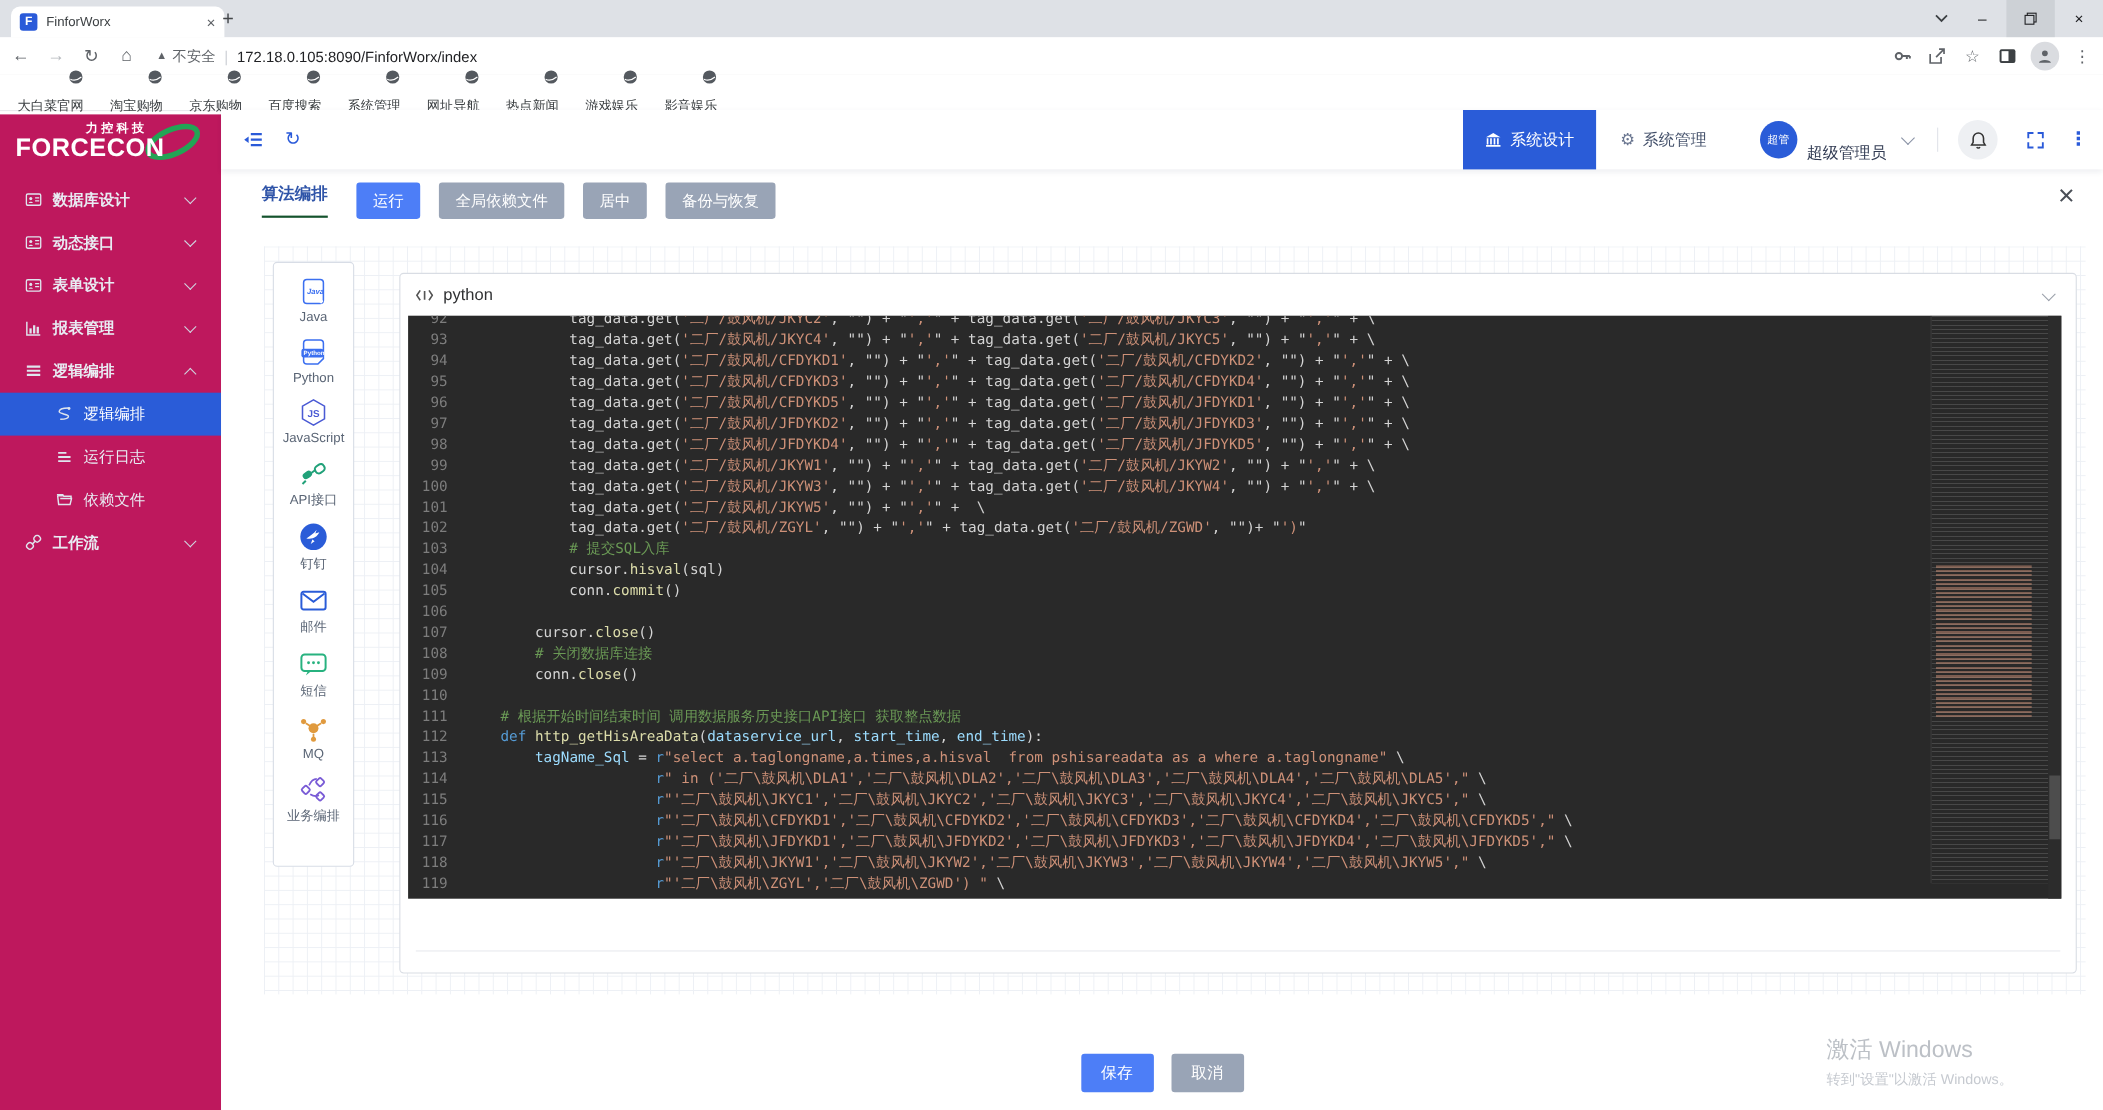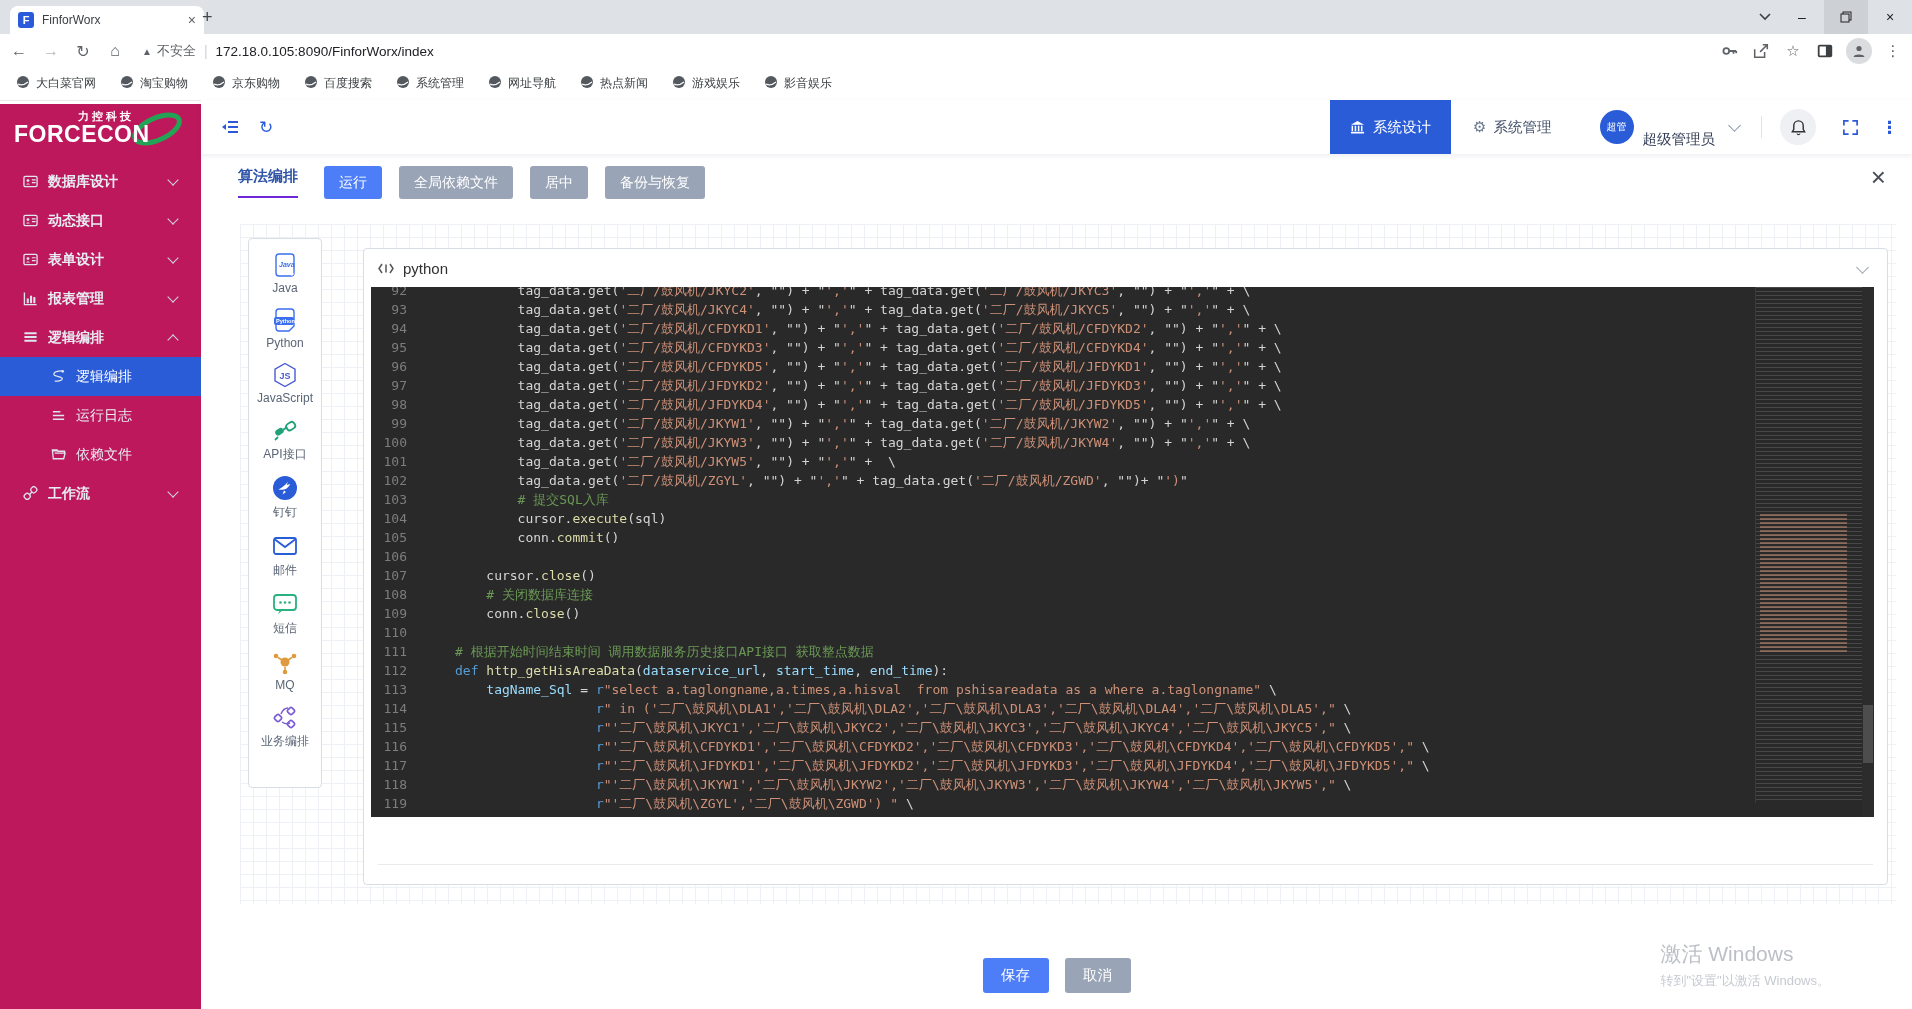--- a/index.html
+++ b/index.html
@@ -31,21 +31,21 @@
   .url-sep{color:#d0d3d8;margin:0 8px;font-size:14px;}
   .url-text{font-size:13.5px;color:#202124;}
   .abar-right{display:flex;align-items:center;gap:10px;margin-right:8px;}
   .abar-ico{width:22px;height:22px;display:flex;align-items:center;justify-content:center;
     color:#5f6368;font-size:15px;}
   .avatar-chip{width:26px;height:26px;border-radius:50%;background:#dadce0;
     display:flex;align-items:center;justify-content:center;}
 
   .bookmarksbar{position:absolute;left:0;top:68px;width:100%;height:32px;background:#fff;
     display:flex;align-items:center;gap:24px;padding-left:16px;border-bottom:1px solid #e8eaed;}
-  .bm-item{display:flex;align-items:flex-start;gap:6px;}
+  .bm-item{display:flex;align-items:flex-end;gap:6px;flex-direction:column;}
   .bm-label{font-size:12px;color:#3c4043;}
 
   
   .sidebar{position:absolute;left:0;top:104px;width:201px;height:909px;background:#be185d;}
   .logo{position:relative;height:56px;}
   .logo-cn{position:absolute;left:78px;top:5px;color:#fff;font-size:11px;letter-spacing:3px;font-weight:bold;}
   .logo-en{position:absolute;left:14px;top:17px;color:#fff;font-size:23px;font-weight:800;letter-spacing:.5px;}
   .logo-swoosh{position:absolute;right:16px;top:0;}
   .menu{position:absolute;top:58px;left:0;width:100%;}
   .menu-item{position:relative;height:39px;display:flex;align-items:center;color:#e8ecf3;
@@ -78,21 +78,21 @@
   .bell-wrap{width:36px;height:36px;border-radius:50%;background:#eef0f3;
     display:flex;align-items:center;justify-content:center;}
   .fs-ico{margin:0 0 0 26px;color:#2a5ad9;display:flex;}
   .dots{color:#2a5ad9;font-size:17px;margin:0 14px 0 22px;font-weight:bold;}
 
   
   .content{position:absolute;left:201px;top:154px;width:1711px;height:855px;background:#fff;}
   .modal-close{position:absolute;right:26px;top:10px;font-size:26px;color:#4a4f57;line-height:1;}
   .tabsrow{position:absolute;left:37px;top:12px;display:flex;align-items:center;}
   .algo-tab{font-size:15px;color:#2f54a8;font-weight:600;padding-bottom:10px;
-    border-bottom:2px solid #6d28d9;margin-right:26px;}
+    border-bottom:2px solid #14532d;margin-right:26px;}
   .pbtn{height:33px;border:none;border-radius:3px;color:#fff;font-size:14px;
     padding:0 15px;margin-right:17px;font-family:inherit;cursor:pointer;}
   .pbtn.primary{background:#4d7ef7;}
   .pbtn.secondary{background:#99a4b6;}
 
   .workspace{position:absolute;left:39px;top:70px;width:1656px;height:680px;
     background-image:linear-gradient(#edf0f5 1px,transparent 1px),
       linear-gradient(90deg,#edf0f5 1px,transparent 1px);
     background-size:13px 13px;}
   .palette{position:absolute;left:8px;top:14px;width:74px;height:550px;background:#fff;
@@ -544,21 +544,21 @@
               <div class="code-line"><span class="ln">94</span><span><span class="tok-p">        tag_data.get(</span><span class="tok-s">'二厂/鼓风机/CFDYKD1'</span><span class="tok-p">, "") + "</span><span class="tok-s">','</span><span class="tok-p">" + tag_data.get(</span><span class="tok-s">'二厂/鼓风机/CFDYKD2'</span><span class="tok-p">, "") + "</span><span class="tok-s">','</span><span class="tok-p">" + \</span></span></div>
               <div class="code-line"><span class="ln">95</span><span><span class="tok-p">        tag_data.get(</span><span class="tok-s">'二厂/鼓风机/CFDYKD3'</span><span class="tok-p">, "") + "</span><span class="tok-s">','</span><span class="tok-p">" + tag_data.get(</span><span class="tok-s">'二厂/鼓风机/CFDYKD4'</span><span class="tok-p">, "") + "</span><span class="tok-s">','</span><span class="tok-p">" + \</span></span></div>
               <div class="code-line"><span class="ln">96</span><span><span class="tok-p">        tag_data.get(</span><span class="tok-s">'二厂/鼓风机/CFDYKD5'</span><span class="tok-p">, "") + "</span><span class="tok-s">','</span><span class="tok-p">" + tag_data.get(</span><span class="tok-s">'二厂/鼓风机/JFDYKD1'</span><span class="tok-p">, "") + "</span><span class="tok-s">','</span><span class="tok-p">" + \</span></span></div>
               <div class="code-line"><span class="ln">97</span><span><span class="tok-p">        tag_data.get(</span><span class="tok-s">'二厂/鼓风机/JFDYKD2'</span><span class="tok-p">, "") + "</span><span class="tok-s">','</span><span class="tok-p">" + tag_data.get(</span><span class="tok-s">'二厂/鼓风机/JFDYKD3'</span><span class="tok-p">, "") + "</span><span class="tok-s">','</span><span class="tok-p">" + \</span></span></div>
               <div class="code-line"><span class="ln">98</span><span><span class="tok-p">        tag_data.get(</span><span class="tok-s">'二厂/鼓风机/JFDYKD4'</span><span class="tok-p">, "") + "</span><span class="tok-s">','</span><span class="tok-p">" + tag_data.get(</span><span class="tok-s">'二厂/鼓风机/JFDYKD5'</span><span class="tok-p">, "") + "</span><span class="tok-s">','</span><span class="tok-p">" + \</span></span></div>
               <div class="code-line"><span class="ln">99</span><span><span class="tok-p">        tag_data.get(</span><span class="tok-s">'二厂/鼓风机/JKYW1'</span><span class="tok-p">, "") + "</span><span class="tok-s">','</span><span class="tok-p">" + tag_data.get(</span><span class="tok-s">'二厂/鼓风机/JKYW2'</span><span class="tok-p">, "") + "</span><span class="tok-s">','</span><span class="tok-p">" + \</span></span></div>
               <div class="code-line"><span class="ln">100</span><span><span class="tok-p">        tag_data.get(</span><span class="tok-s">'二厂/鼓风机/JKYW3'</span><span class="tok-p">, "") + "</span><span class="tok-s">','</span><span class="tok-p">" + tag_data.get(</span><span class="tok-s">'二厂/鼓风机/JKYW4'</span><span class="tok-p">, "") + "</span><span class="tok-s">','</span><span class="tok-p">" + \</span></span></div>
               <div class="code-line"><span class="ln">101</span><span><span class="tok-p">        tag_data.get(</span><span class="tok-s">'二厂/鼓风机/JKYW5'</span><span class="tok-p">, "") + "</span><span class="tok-s">','</span><span class="tok-p">" +  \</span></span></div>
               <div class="code-line"><span class="ln">102</span><span><span class="tok-p">        tag_data.get(</span><span class="tok-s">'二厂/鼓风机/ZGYL'</span><span class="tok-p">, "") + "</span><span class="tok-s">','</span><span class="tok-p">" + tag_data.get(</span><span class="tok-s">'二厂/鼓风机/ZGWD'</span><span class="tok-p">, "")+ "</span><span class="tok-s">')</span><span class="tok-p">"</span></span></div>
               <div class="code-line"><span class="ln">103</span><span><span class="tok-c">        # 提交SQL入库</span></span></div>
-              <div class="code-line"><span class="ln">104</span><span><span class="tok-p">        cursor.</span><span class="tok-f">execute</span><span class="tok-p">(sql)</span></span></div>
+              <div class="code-line"><span class="ln">104</span><span><span class="tok-p">        cursor.</span><span class="tok-f">hisval</span><span class="tok-p">(sql)</span></span></div>
               <div class="code-line"><span class="ln">105</span><span><span class="tok-p">        conn.</span><span class="tok-f">commit</span><span class="tok-p">()</span></span></div>
               <div class="code-line"><span class="ln">106</span><span></span></div>
               <div class="code-line"><span class="ln">107</span><span><span class="tok-p">    cursor.</span><span class="tok-f">close</span><span class="tok-p">()</span></span></div>
               <div class="code-line"><span class="ln">108</span><span><span class="tok-c">    # 关闭数据库连接</span></span></div>
               <div class="code-line"><span class="ln">109</span><span><span class="tok-p">    conn.</span><span class="tok-f">close</span><span class="tok-p">()</span></span></div>
               <div class="code-line"><span class="ln">110</span><span></span></div>
               <div class="code-line"><span class="ln">111</span><span><span class="tok-c"># 根据开始时间结束时间 调用数据服务历史接口API接口 获取整点数据</span></span></div>
               <div class="code-line"><span class="ln">112</span><span><span class="tok-k">def</span><span class="tok-p"> </span><span class="tok-f">http_getHisAreaData</span><span class="tok-p">(</span><span class="tok-v">dataservice_url</span><span class="tok-p">, </span><span class="tok-v">start_time</span><span class="tok-p">, </span><span class="tok-v">end_time</span><span class="tok-p">):</span></span></div>
               <div class="code-line"><span class="ln">113</span><span><span class="tok-p">    </span><span class="tok-v">tagName_Sql</span><span class="tok-p"> = </span><span class="tok-k">r</span><span class="tok-s">"select a.taglongname,a.times,a.hisval  from pshisareadata as a where a.taglongname"</span><span class="tok-p"> \</span></span></div>
               <div class="code-line"><span class="ln">114</span><span><span class="tok-p">                  </span><span class="tok-k">r</span><span class="tok-s">" in ('二厂\鼓风机\DLA1','二厂\鼓风机\DLA2','二厂\鼓风机\DLA3','二厂\鼓风机\DLA4','二厂\鼓风机\DLA5',"</span><span class="tok-p"> \</span></span></div>

